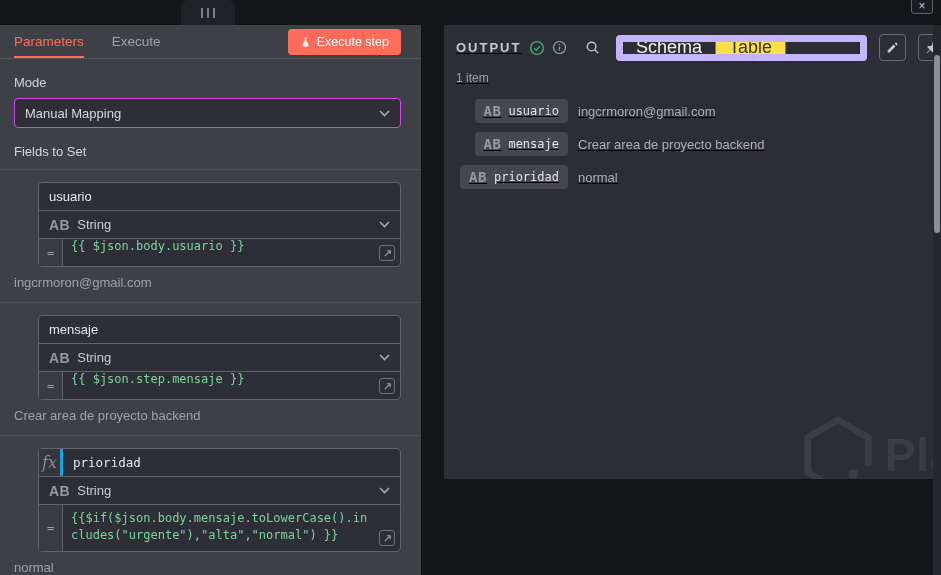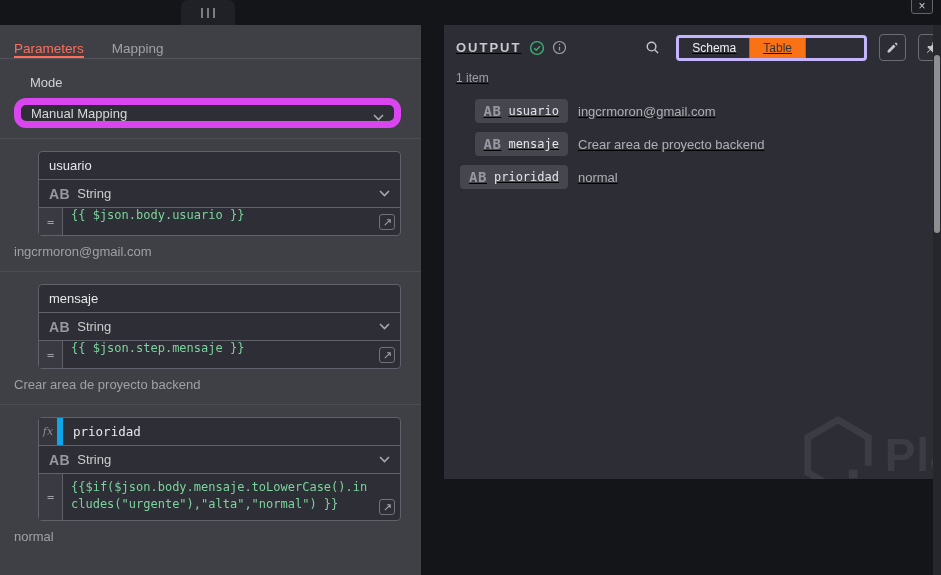--- a/index.html
+++ b/index.html
@@ -40,53 +40,53 @@
     position:absolute; top:30px; left:1px; width:6px; height:178px;
     background:#8e8f93; border-radius:3px;
   }
 
   
   .lp-header{
     height:34px; border-bottom:1px solid #54555c;
     display:flex; align-items:center; padding:0 20px 0 14px;
   }
   .lp-tab{
-    height:100%; display:flex; align-items:flex-end; margin-right:28px;
+    height:100%; display:flex; align-items:center; margin-right:28px;
     font-size:13.5px; color:#a0a1a6; cursor:pointer; border-bottom:2px solid transparent; padding-top:2px;
   }
   .lp-tab.active{ color:#ff6d5a; border-bottom-color:#ff6d5a; }
   .execute-btn{
     margin-left:auto; height:26px; display:inline-flex; align-items:center; gap:6px;
     background:#ff6d5a; color:#fff; border:none; border-radius:4px;
     font-size:12.5px; padding:0 12px; cursor:pointer; font-family:inherit;
   }
 
   
   .lp-body{ padding:12px 20px 0 14px; }
-  .param-label{ font-size:13px; color:#d0d1d5; margin:4px 16px 8px; }
+  .param-label{ font-size:13px; color:#d0d1d5; margin:4px 0 8px; }
   .select-box{
-    height:30px; background:#2e2f36; border:7px solid #d946ef; border-radius:12px;
-    display:flex; align-items:flex-end; padding:0 10px; color:#d6d7da; font-size:13px; cursor:pointer;
+    height:30px; background:#2e2f36; border:1px solid #d946ef; border-radius:4px;
+    display:flex; align-items:center; padding:0 10px; color:#d6d7da; font-size:13px; cursor:pointer;
   }
   .select-box .chev{ margin-left:auto; display:flex; }
   .section-label{ margin-top:16px; font-size:13px; color:#d6d7da; }
   .hdivider{ height:1px; background:#4c4d54; margin:10px -20px 0 -14px; }
 
   .field-card{ margin-top:12px; }
   .fc-stack{ margin-left:24px; }
   .fc-row{
     position:relative; height:29px; background:#2e2f36;
     border:1px solid #60616a; display:flex; align-items:center;
   }
   .fc-name{ border-radius:4px 4px 0 0; padding:0 10px; color:#e6e7ea; font-size:13px; }
   .fc-name.has-fx{ padding:0; }
   .fx-gutter{
-    width:24px; height:100%; background:#35363d; border-right:6px solid #0ea5e9;
+    width:24px; height:100%; background:#35363d; border-right:3px solid #0ea5e9;
     display:flex; align-items:center; justify-content:center;
-    font-family:"DejaVu Serif", serif; font-style:italic; font-size:11px; color:#8b8c92; cursor:pointer;
+    font-family:"DejaVu Serif", serif; font-style:italic; font-size:16px; color:#8b8c92; cursor:pointer;
   }
   .fc-name .name-mono{ font-family:"DejaVu Sans Mono", monospace; font-size:12.5px; padding-left:10px; }
   .fc-type{ margin-top:-1px; padding:0 10px; gap:7px; color:#caccce; font-size:13px; cursor:pointer; }
   .ab-icon{ font-size:14px; font-weight:bold; letter-spacing:0.5px; color:#9799a0; }
   .fc-type .chev{ margin-left:auto; display:flex; }
   .fc-expr{ margin-top:-1px; border-radius:0 0 4px 4px; }
   .fc-expr.tall{ height:auto; min-height:48px; align-items:stretch; }
   .eq-gutter{
     flex:0 0 24px; align-self:stretch; background:#3a3b42; border-right:1px solid #60616a;
     display:flex; align-items:center; justify-content:center; color:#9fa0a5;
@@ -103,24 +103,24 @@
     justify-content:center; cursor:pointer; background:transparent;
   }
   .fc-result{ margin-top:8px; font-size:13px; color:#9fa0a5; }
 
   
   .rp-header{ display:flex; align-items:center; padding:9px 10px 0 12px; }
   .rp-title{ font-size:13px; font-weight:bold; letter-spacing:2px; color:#c9cacd; margin-right:8px; }
   .rp-title-icons{ display:flex; align-items:center; gap:7px; }
   .spacer{ flex:1; }
   .search-btn{ display:flex; margin-right:16px; cursor:pointer; }
-  .segmented{ display:flex; height:26px; border:3px solid #c4b5fd; border-radius:4px; overflow:hidden; font-size:12px; }
+  .segmented{ display:flex; height:26px; border:7px solid #c4b5fd; border-radius:4px; overflow:hidden; font-size:18px; }
   .seg{
     display:flex; align-items:center; justify-content:center; padding:0 13px;
-    background:#f97316; color:#33343a; cursor:pointer; border-right:1px solid #74757a;
+    background:#fde047; color:#33343a; cursor:pointer; border-right:1px solid #74757a;
   }
   .seg:last-child{ border-right:none;margin-top:32px; }
   .seg.active{ background:#2d2e35; color:#f0f1f3; }
   .icon-btn{
     width:27px; height:27px; border:1px solid #6b6c72; border-radius:4px;
     display:flex; align-items:center; justify-content:center; background:transparent;
     margin-left:12px; cursor:pointer;
   }
   .rp-meta{ padding:10px 1px 0 12px; font-size:12px; color:#9fa0a5; }
   .schema{
@@ -154,36 +154,43 @@
   <div class="close-btn">
     <span>×</span>
   </div>
 
   <div id="left-panel">
     <div class="lp-header">
       <div class="lp-tab active">
         <span>Parameters</span>
       </div>
       <div class="lp-tab">
-        <span>Mapping</span>
-      </div>
+        <span>Execute</span>
+      </div>
+      <button class="execute-btn">
+        <svg width="11" height="12" viewBox="0 0 24 24" fill="#ffffff">
+            <path d="M9.5 2h5v2h-1v5.3l4.9 7.9A3 3 0 0 1 15.8 22H8.2a3 3 0 0 1-2.6-4.8l4.9-7.9V4h-1z"></path>
+          </svg>
+        <span>Execute step</span>
+      </button>
     </div>
 
     <div class="lp-body">
       <div class="param-label">Mode</div>
 
       <div class="select-box">
         <span>Manual Mapping</span>
         <span class="chev">
           <svg width="11" height="7" viewBox="0 0 11 7" fill="none" stroke="#a7a8ad" stroke-width="1.6">
               <path d="M1 1l4.5 4.5L10 1"></path>
             </svg>
         </span>
       </div>
 
+      <div class="section-label">Fields to Set</div>
       <div class="hdivider"></div>
 
       <div class="field-card">
         <div class="fc-stack">
           <div class="fc-row fc-name">
             <span>usuario</span>
           </div>
           <div class="fc-row fc-type">
             <span class="ab-icon">AB</span>
             <span>String</span>

